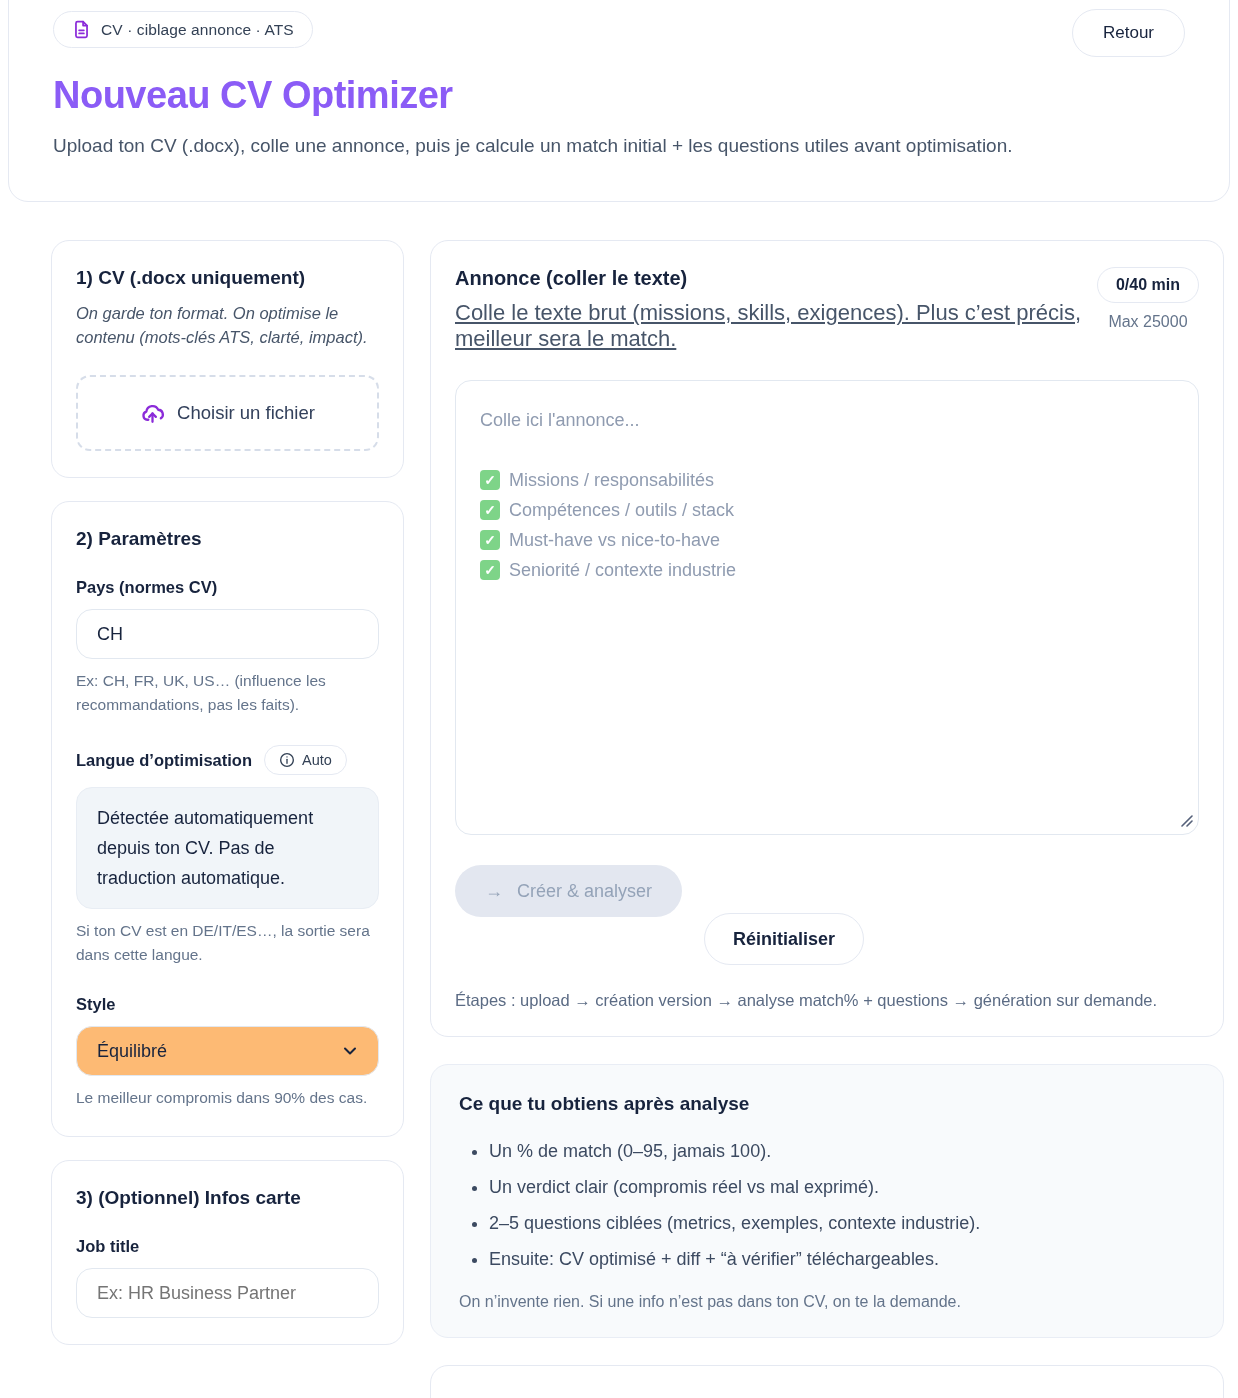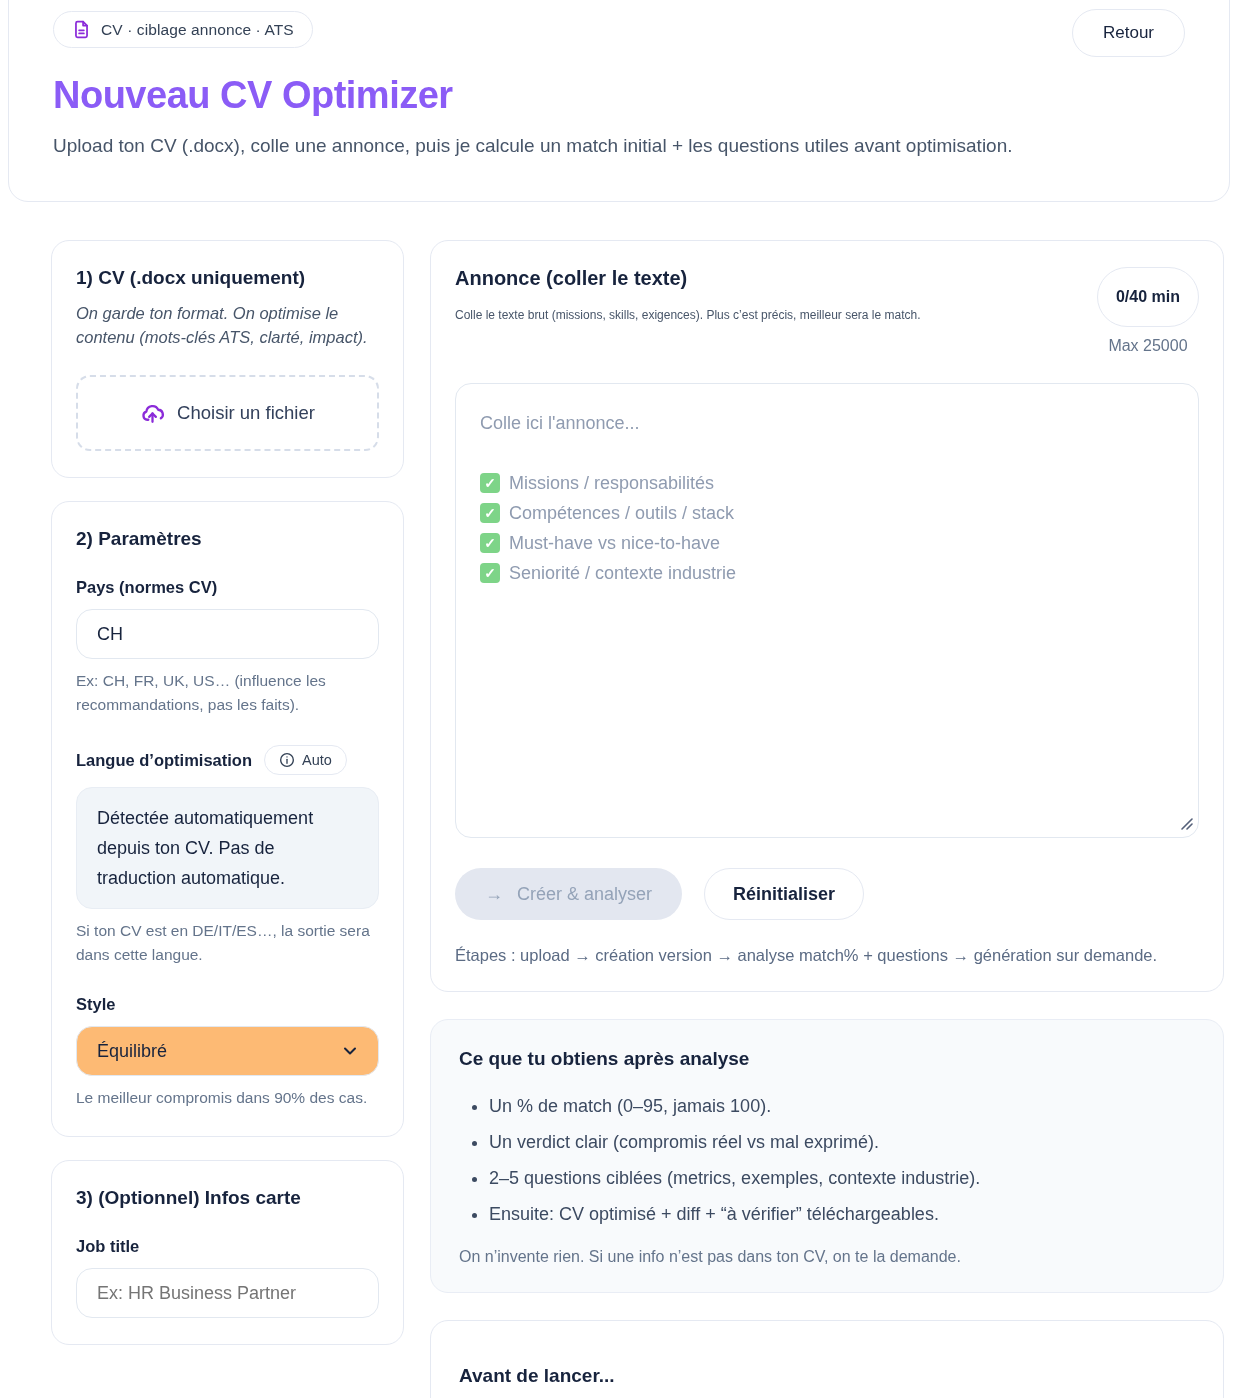--- a/index.html
+++ b/index.html
@@ -42,41 +42,41 @@
   .help { margin-top:10px; font-size:15.5px; line-height:24px; color:#64748b; }
   .readonly-box { margin-top:12px; background:#f1f5f9; border:1px solid #e8edf4; border-radius:16px;
     padding:15px 20px; font-size:18px; line-height:30px; color:#17233d; }
   .select { margin-top:12px; height:50px; border:1px solid #e2e8f0; border-radius:16px; background:#fdba74;
     display:flex; align-items:center; justify-content:space-between; padding:0 18px 0 20px;
     font-size:18px; color:#17233d; cursor:pointer; }
 
   
   .annonce-head { display:flex; justify-content:space-between; align-items:flex-start; }
   .annonce-head h2 { font-size:20px; }
-  .annonce-desc { margin-top:10px; font-size:12px; line-height:31px; color:#475569; max-width:640px; }
+  .annonce-desc { margin-top:10px; font-size:22px; line-height:26px; color:#475569; max-width:640px;text-decoration:underline; }
   .annonce-meta { text-align:center; flex:none; }
-  .counter-pill { display:inline-block; border:1px solid #e5e9f2; border-radius:999px; padding:20px 18px;
+  .counter-pill { display:inline-block; border:1px solid #e5e9f2; border-radius:999px; padding:8px 18px;
     font-size:16px; font-weight:700; color:#17233d; background:#fff; }
   .max-label { margin-top:10px; font-size:16px; color:#64748b; }
   .ta-wrap { position:relative; margin-top:28px; }
   .ta-wrap textarea { width:100%; height:455px; border:1px solid #e2e8f0; border-radius:16px;
     padding:24px; resize:none; outline:none; font-family:inherit; font-size:18px; color:#17233d; display:block; }
   .ta-placeholder { position:absolute; top:25px; left:25px; right:25px; pointer-events:none;
     font-size:18px; line-height:30px; color:#8f9bb0; }
   .ta-items { margin-top:30px; }
   .ta-item { display:flex; align-items:center; gap:9px; height:30px; }
   .check-chip { flex:none; width:20px; height:20px; border-radius:4px; background:#7ed488;
     color:#fff; font-size:14px; font-weight:700; line-height:20px; text-align:center; }
   .ta-resize { position:absolute; right:6px; bottom:8px; pointer-events:none; }
   .btn-row { display:flex; gap:22px; margin-top:30px; }
   .btn-primary { display:inline-flex; align-items:center; gap:14px; background:#e3e7f0; border:none;
     border-radius:999px; padding:0 30px; height:52px; font-size:18px; color:#94a3b8; cursor:default;
     font-family:inherit; }
   .btn-secondary { background:#fff; border:1px solid #e5e9f2; border-radius:999px; padding:0 28px;
-    height:52px; font-size:18px; font-weight:700; color:#17233d; cursor:pointer; font-family:inherit; }
+    height:52px; font-size:18px; font-weight:700; color:#17233d; cursor:pointer; font-family:inherit;margin-top:48px; }
   .steps { margin-top:26px; font-size:16.5px; color:#5b6b84; }
 
   
   .card-results { background:#f8fafc; border-color:#e9edf5; padding:28px 44px 26px 28px; }
   .card-results ul { margin-top:18px; padding-left:30px; }
   .card-results li { font-size:18px; color:#3c4a61; line-height:36px; }
   .card-results li::marker { color:#3c4a61; }
   .results-footer { margin-top:16px; font-size:16px; color:#64748b; }
 
   

